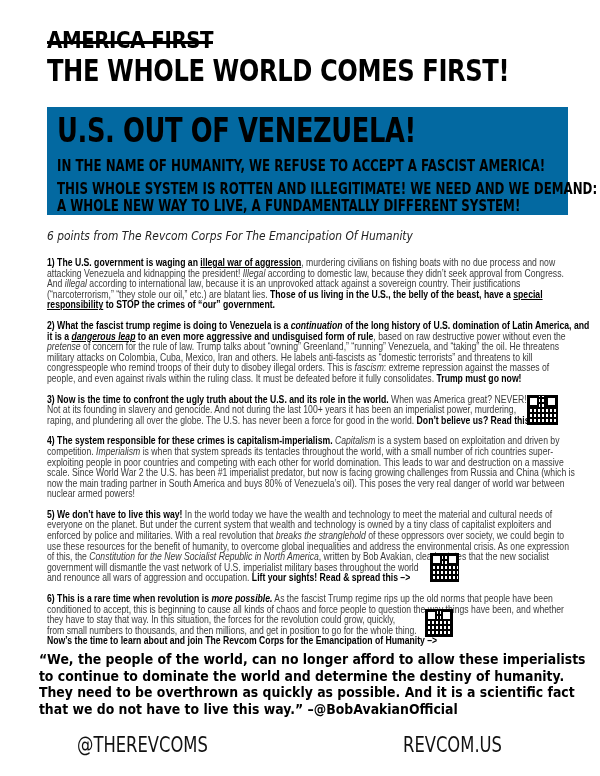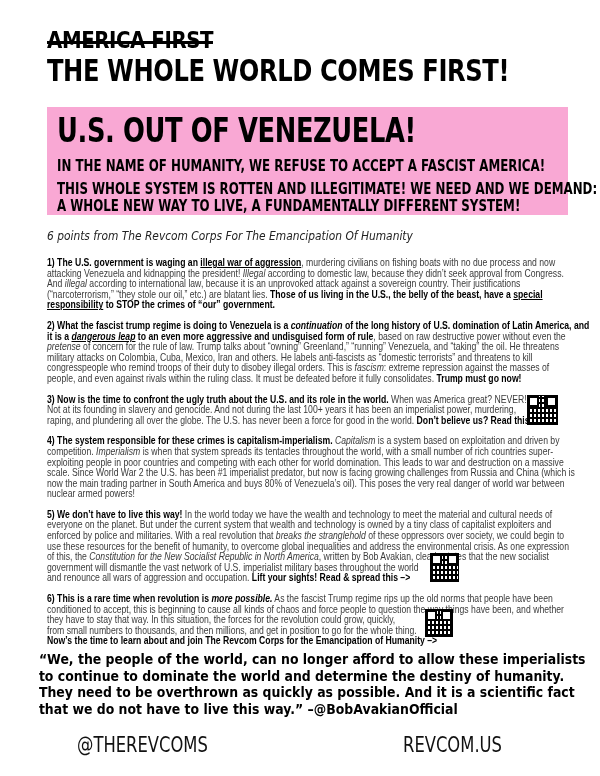--- a/index.html
+++ b/index.html
@@ -15,21 +15,21 @@
     .strike-title { top: 27px; font-size: 23px; transform: scaleX(0.86); }
     .strike-title span { position: relative; }
     .strike-title span::after {
       content: ""; position: absolute; left: 0; right: 0; top: 52%;
       height: 3px; background: #000;
     }
     .main-title { top: 52px; font-size: 31px; transform: scaleX(0.78); }
 
     .gray-box {
       position: absolute; left: 42px; top: 107px; width: 521px; height: 108px;
-      background: #f9a8d4;
+      background: #0369a1;
     }
     .box-line {
       position: absolute; left: 10px;
       font-family: "DejaVu Sans", sans-serif; font-weight: bold; color: #000;
       white-space: nowrap; transform-origin: left top;
     }
     .box-title { top: 4px; font-size: 33px; transform: scaleX(0.78); letter-spacing: -0.5px; }
     .box-sub1 { top: 49px; font-size: 16px; transform: scaleX(0.74); }
     .box-sub2 { top: 73px; font-size: 16px; transform: scaleX(0.74); line-height: 17px; }
 

